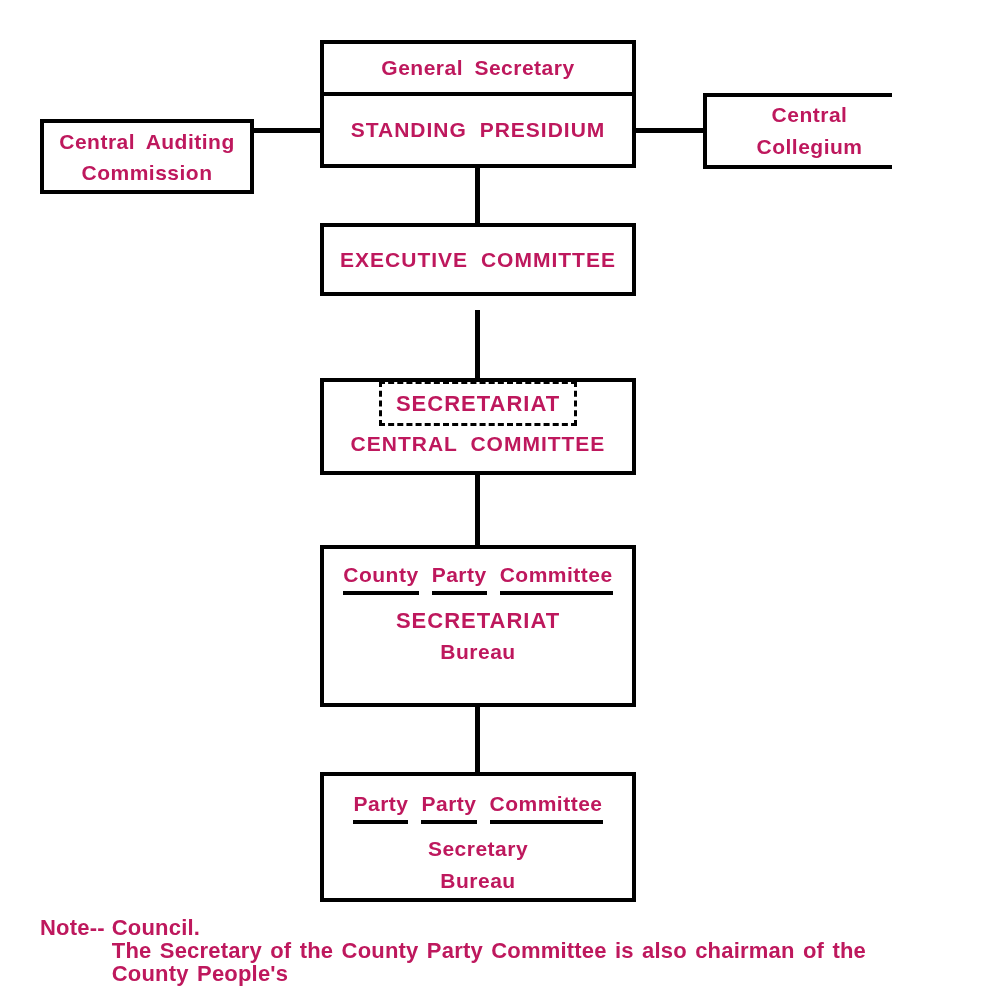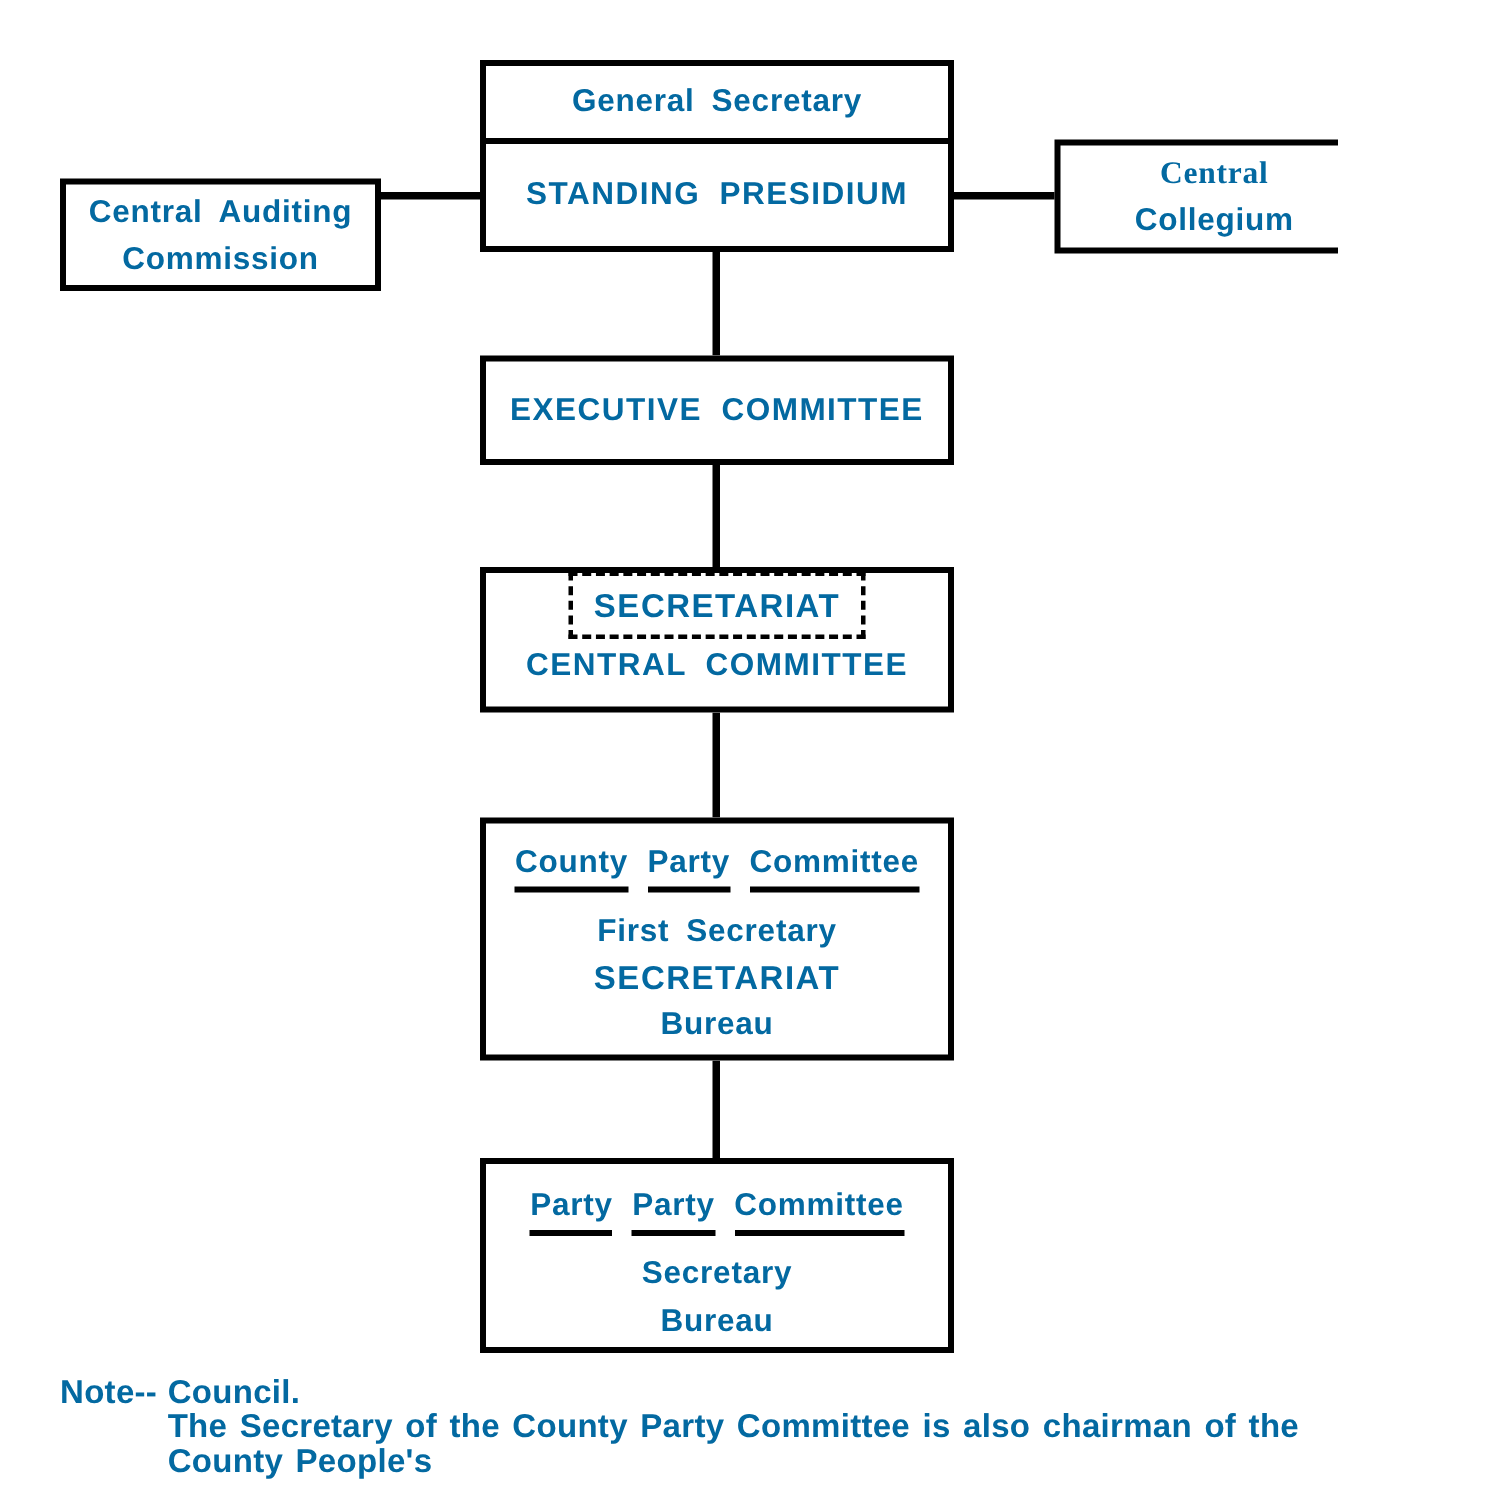--- a/index.html
+++ b/index.html
@@ -4,21 +4,21 @@
 <style>
   * { margin: 0; padding: 0; box-sizing: border-box; }
   html, body { background: #ffffff; }
   .canvas {
     position: relative;
     width: 892px;
     height: 998px;
     background: #ffffff;
     font-family: "Liberation Sans", "DejaVu Sans", sans-serif;
     font-weight: bold;
-    color: #0369a1;
+    color: #be185d;
     overflow: hidden;
   }
   .box {
     position: absolute;
     border: 4px solid #000000;
     background: #ffffff;
     display: flex;
     flex-direction: column;
     align-items: center;
     justify-content: center;
@@ -78,51 +78,50 @@
       <span class="t-lg">STANDING PRESIDIUM</span>
     </div>
   </div>
 
   <div class="box" style="left:40px; top:93px; width:214px; height:75px;margin-top:26px;">
     <span class="t-md" style="line-height:31px;">Central Auditing</span>
     <span class="t-md" style="line-height:31px;">Commission</span>
   </div>
 
   <div class="box" style="left:703px; top:93px; width:213px; height:76px;">
-    <span class="t-md" style="line-height:32px;font-family:Liberation Serif, serif;">Central</span>
+    <span class="t-md" style="line-height:32px;">Central</span>
     <span class="t-md" style="line-height:32px;">Collegium</span>
   </div>
 
   <div class="conn-h" style="left:254px; top:128px; width:66px;"></div>
   <div class="conn-h" style="left:636px; top:128px; width:67px;"></div>
 
   <div class="conn-v" style="left:475px; top:168px; height:69px;"></div>
   <div class="conn-v" style="left:475px; top:310px; height:68px;"></div>
   <div class="conn-v" style="left:475px; top:475px; height:70px;"></div>
   <div class="conn-v" style="left:475px; top:707px; height:65px;"></div>
 
-  <div class="box" style="left:320px; top:237px; width:316px; height:73px;align-items:center;">
+  <div class="box" style="left:320px; top:223px; width:316px; height:73px;align-items:center;">
     <span class="t-lg">EXECUTIVE COMMITTEE</span>
   </div>
 
   <div class="box" style="left:320px; top:378px; width:316px; height:97px; justify-content:flex-start;">
     <div class="dashed-box" style="width:198px; height:45px; margin-top:-1px;">
       <span class="t-cap">SECRETARIAT</span>
     </div>
     <span class="t-lg" style="margin-top:6px;">CENTRAL COMMITTEE</span>
   </div>
 
   <div class="box" style="left:320px; top:545px; width:316px; height:162px; justify-content:flex-start; padding-top:14px;">
     <div class="title-row t-md">
       <span class="uword">County</span>
       <span class="uword">Party</span>
       <span class="uword">Committee</span>
     </div>
     <div class="stack" style="margin-top:10px;">
-      <span class="t-md" style="line-height:31px;">First Secretary</span>
       <span class="t-cap" style="line-height:31px;">SECRETARIAT</span>
       <span class="t-md" style="line-height:31px;">Bureau</span>
     </div>
   </div>
 
   <div class="box" style="left:320px; top:772px; width:316px; height:130px; justify-content:flex-start; padding-top:16px;">
     <div class="title-row t-md">
       <span class="uword">Party</span>
       <span class="uword">Party</span>
       <span class="uword">Committee</span>

